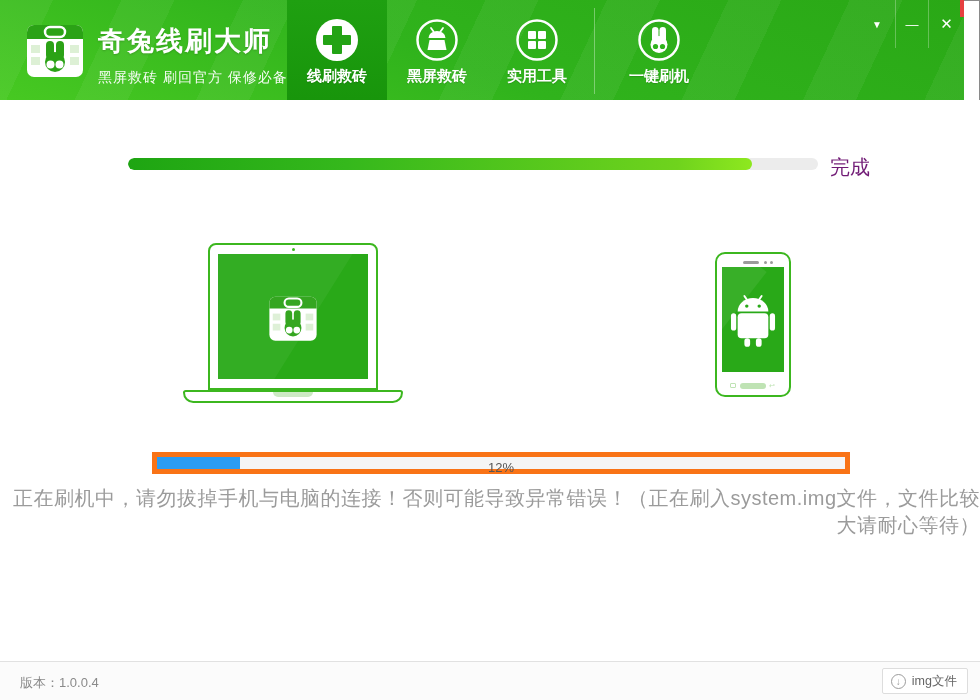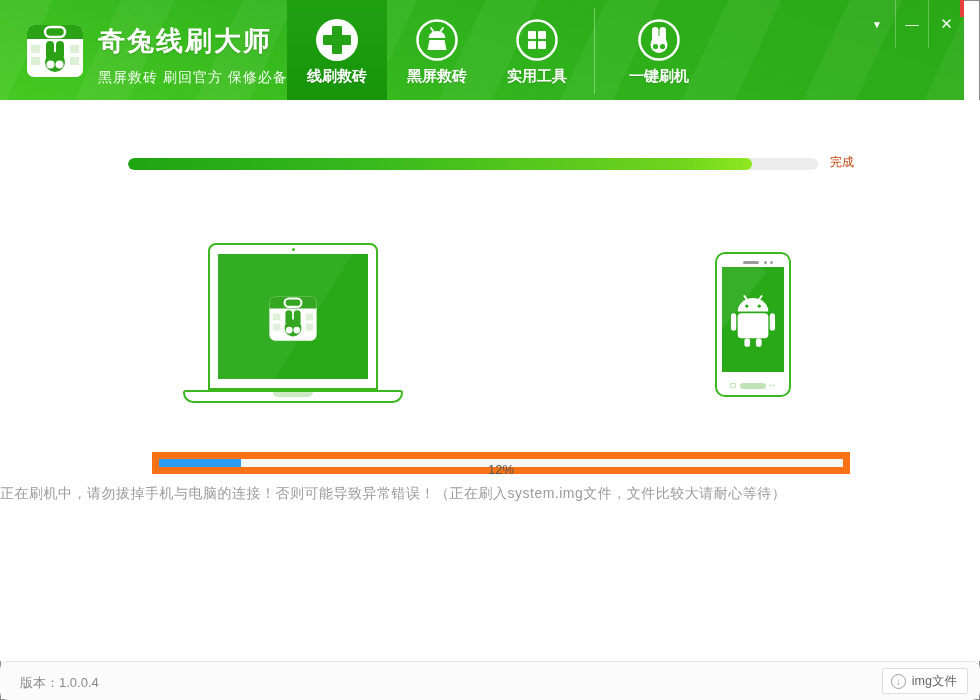--- a/index.html
+++ b/index.html
@@ -40,21 +40,21 @@
   
   .main { position:absolute; left:0; top:100px; width:980px; height:561px; background:#fff; }
   .stage-track {
     position:absolute; left:128px; top:58px; width:690px; height:12px;
     background:#ececec; border-radius:7px; overflow:hidden;
   }
   .stage-fill {
     height:100%; border-radius:7px;
     background:linear-gradient(90deg,#1ea512,#35b81c 35%,#6fd31d 88%,#8ee81f);
   }
-  .stage-label { position:absolute; left:830px; top:54px; font-size:12px; color:#c2410c; }
+  .stage-label { position:absolute; left:830px; top:54px; font-size:20px; color:#701a75; }
   
   .laptop { position:absolute; left:183px; top:143px; width:220px; height:160px; }
   .laptop-bezel {
     position:absolute; left:25px; top:0; width:170px; height:147px;
     border:2px solid #3cb71f; border-radius:8px 8px 0 0; background:#fff;
   }
   .laptop-cam { position:absolute; left:50%; top:3px; width:3px; height:3px; margin-left:-1px; border-radius:50%; background:#3cb71f; }
   .laptop-screen {
     position:absolute; left:8px; top:9px; right:8px; bottom:9px; background:#29a918; overflow:hidden;
     display:flex; align-items:center; justify-content:center;
@@ -80,38 +80,38 @@
   }
   .phone-screen::after { content:""; position:absolute; left:-28px; top:-20px; width:40px; height:120px;
     background:rgba(255,255,255,0.07); transform:rotate(38deg); }
   .phone-home { position:absolute; left:50%; bottom:6px; width:26px; height:6px; margin-left:-13px;
     border-radius:3px; background:#bfe3b4; }
   .phone-nav-l { position:absolute; left:13px; bottom:7px; width:6px; height:5px; border:1px solid #bfe3b4; border-radius:1px; }
   .phone-nav-r { position:absolute; right:13px; bottom:7px; width:7px; height:5px; color:#bfe3b4; font-size:7px; line-height:5px; }
   
   .flash-track {
     position:absolute; left:152px; top:352px; width:698px; height:22px;
-    background:#f5f5f5; border:7px solid #f97316;
+    background:#f5f5f5; border:5px solid #f97316;
   }
   .flash-fill { position:absolute; left:0; top:0; height:100%; background:#2b9cf2; }
   .flash-label { position:absolute; left:0; top:0; width:100%; height:100%; text-align:center;
     line-height:21px; font-size:13px; color:#555; }
-  .status-text { position:absolute; left:0; top:385px; width:100%; text-align:left;
-    font-size:14px; color:#9b9b9b; letter-spacing:0.5px; }
+  .status-text { position:absolute; left:0; top:385px; width:100%; text-align:right;
+    font-size:20px; color:#9b9b9b; letter-spacing:0.5px; }
   .cancel-btn {
     position:absolute; left:771px; top:491px; width:146px; height:46px;
     border:1px solid #c9c9c9; border-radius:5px; cursor:pointer;
     background:linear-gradient(180deg,#fefefe,#e9e9e9);
     box-shadow:0 1px 2px rgba(0,0,0,0.12);
     font-size:20px; color:#b3b3b3; letter-spacing:3px;
   }
   
   .footer {
     position:absolute; left:0; top:661px; width:980px; height:39px;
-    background:#fbfbfb; border-top:1px solid #e1e1e1;border-radius:8px;
+    background:#fbfbfb; border-top:1px solid #e1e1e1;
   }
   .version { position:absolute; left:20px; top:12px; font-size:13px; color:#8a8a8a; }
   .download-btn {
     position:absolute; right:12px; top:6px; height:26px; padding:0 10px 0 8px;
     background:#fff; border:1px solid #ddd; border-radius:2px; cursor:pointer;
     display:flex; align-items:center; gap:6px; font-size:12.5px; color:#666;
   }
   .dl-circle { width:15px; height:15px; border:1px solid #9c9c9c; border-radius:50%;
     display:flex; align-items:center; justify-content:center; font-size:10px; color:#9c9c9c; }
 </style>

